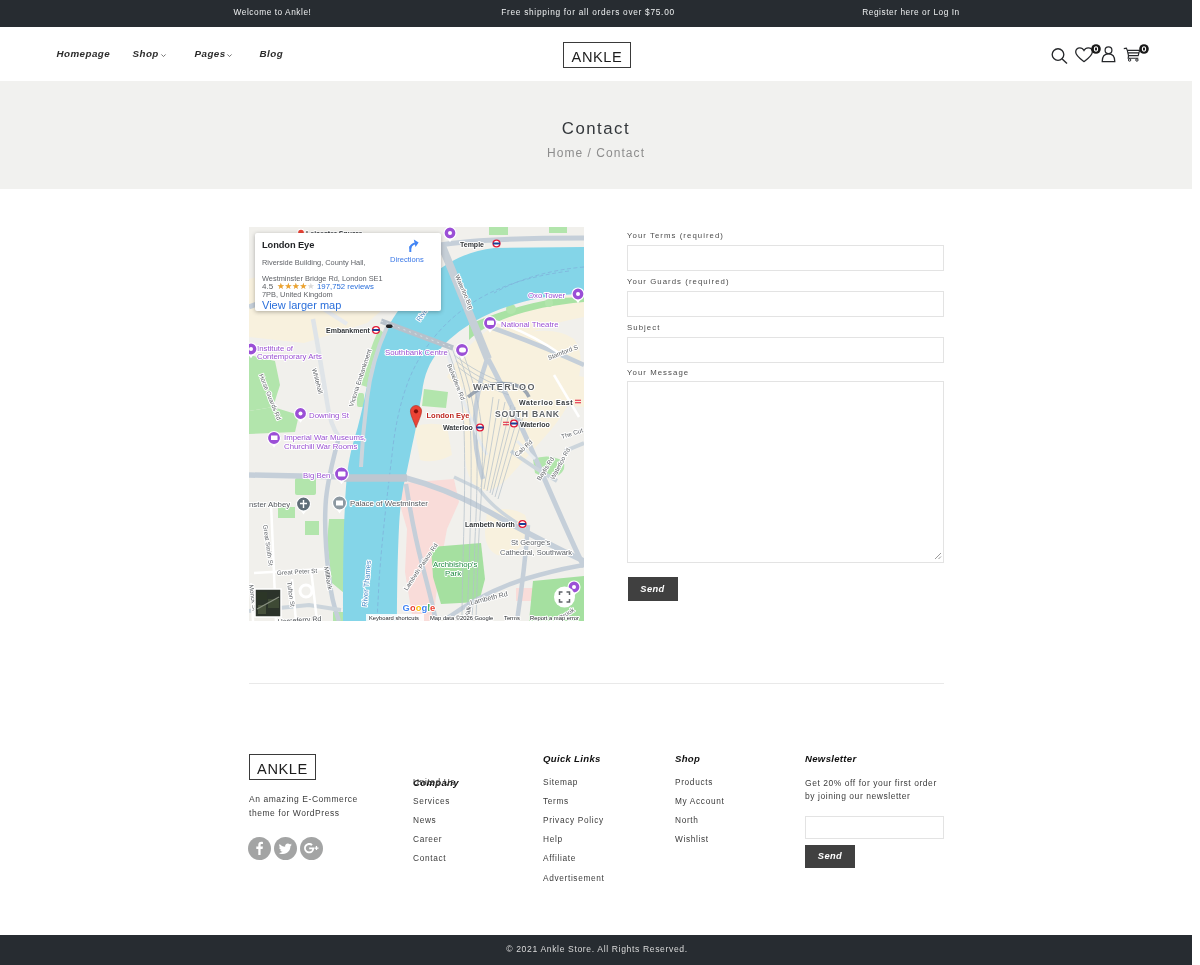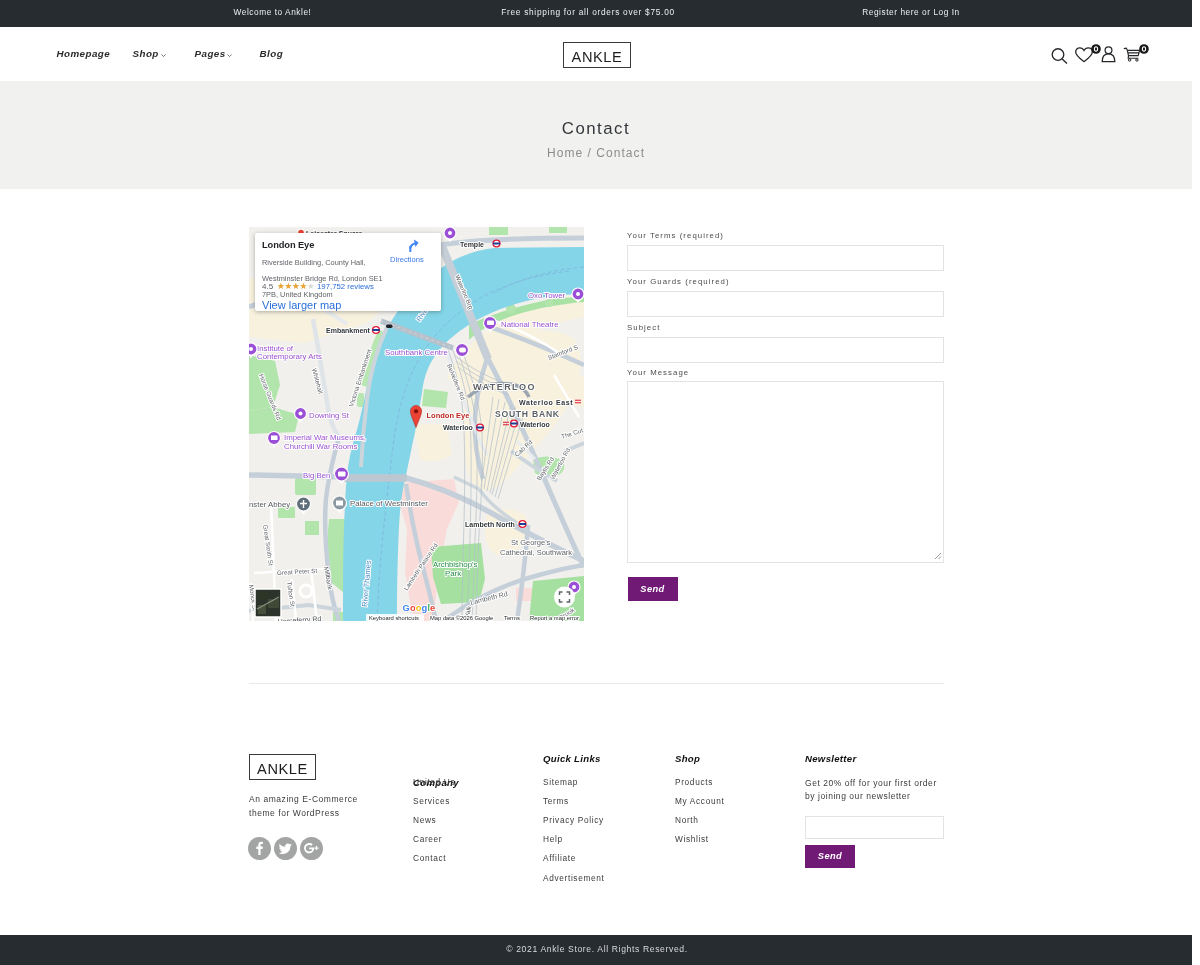--- a/index.html
+++ b/index.html
@@ -17,21 +17,21 @@
   .caret { position:absolute; top:24.5px; width:7px; height:7px; }
   #logobox { position:absolute; left:563px; top:15px; width:68px; height:26px; border:1px solid #3a3a3a; text-align:center; }
   #logobox div { font-size:14.6px; font-weight:normal; letter-spacing:0.6px; color:#1d1d1d; margin-top:6px; }
   
   #banner { position:absolute; left:0; top:81px; width:1192px; height:108px; background:#f1f1ef; }
   #pagetitle { position:absolute; left:596px; top:118.5px; font-size:16.8px; letter-spacing:1.5px; color:#33373b; }
   #crumb { position:absolute; left:596px; top:145.5px; font-size:12px; letter-spacing:1.05px; color:#8d8d8d; }
   
   .flabel { position:absolute; font-size:7.8px; letter-spacing:1.05px; color:#4c4c4c; }
   .finput { position:absolute; left:627px; width:317px; height:26px; background:#fff; border:1px solid #e3e3e3; }
-  .sendbtn { position:absolute; background:#701a75; color:#fff; font-weight:bold; font-style:italic; font-size:9.3px; letter-spacing:0.4px; text-align:center; }
+  .sendbtn { position:absolute; background:#404040; color:#fff; font-weight:bold; font-style:italic; font-size:9.3px; letter-spacing:0.4px; text-align:center; }
   
   .fhead { position:absolute; font-size:9.6px; font-weight:bold; font-style:italic; color:#101010; letter-spacing:0.3px; }
   .flink { position:absolute; font-size:8.3px; letter-spacing:0.65px; color:#3b3b3b; }
   #botbar { position:absolute; left:0; top:935px; width:1192px; height:30px; background:#272c31; }
   .socialc { position:absolute; width:23px; height:23px; border-radius:50%; background:#a3a4a4; }
 </style>
 </head>
 <body>
 <div id="page">
 

